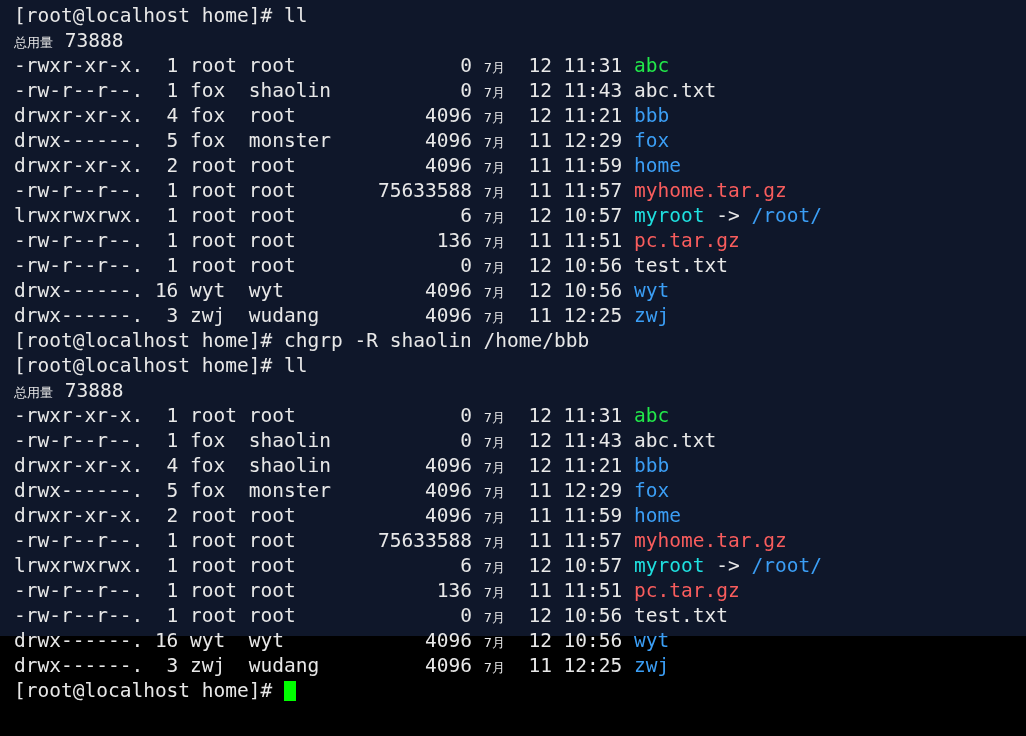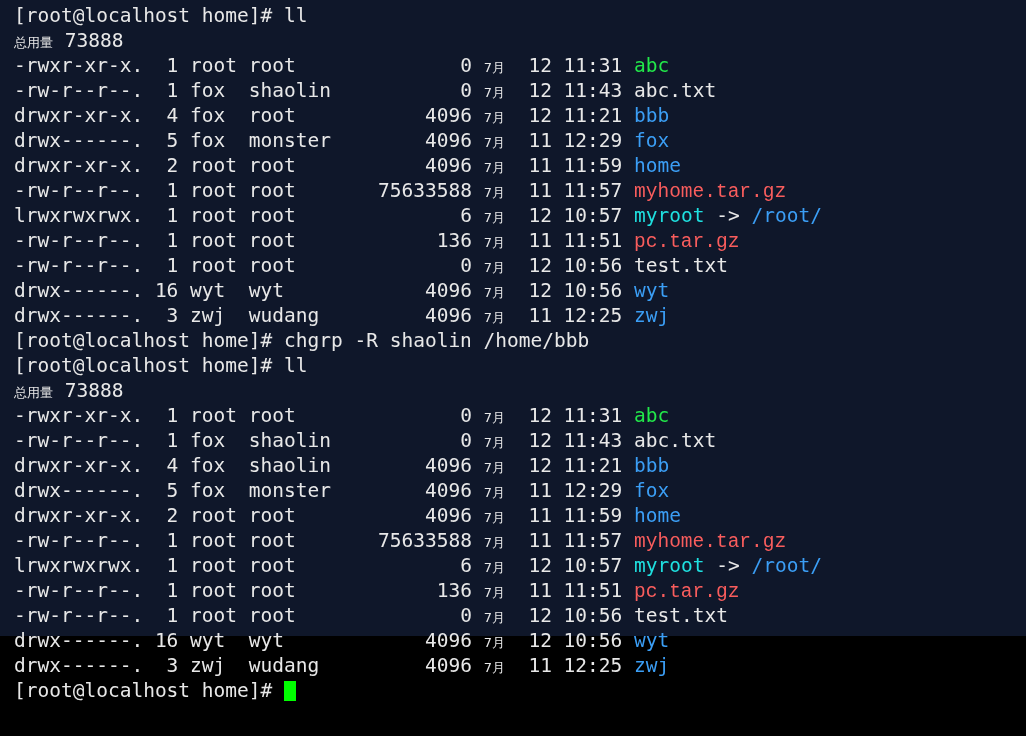--- a/index.html
+++ b/index.html
@@ -27,21 +27,21 @@
     letter-spacing: 0px;
   }
   .line {
     height: 25px;
     white-space: pre;
     display: block;
   }
   .w  { color: #e8e8e8; }
   .dir  { color: #3b9ef5; }
   .exe  { color: #22e84a; text-align: right; }
-  .arc  { color: #f95d5d; font-family: Liberation Mono, monospace; }
+  .arc  { color: #f95d5d; }
   .lnk  { color: #1fe0e0; }
   .cjk {
     font-family: "DejaVu Sans", "Liberation Sans", sans-serif;
     font-size: 13px;
   }
   .cursor {
     display: inline-block;
     width: 12.3px;
     height: 20px;
     background: #00ff00;

